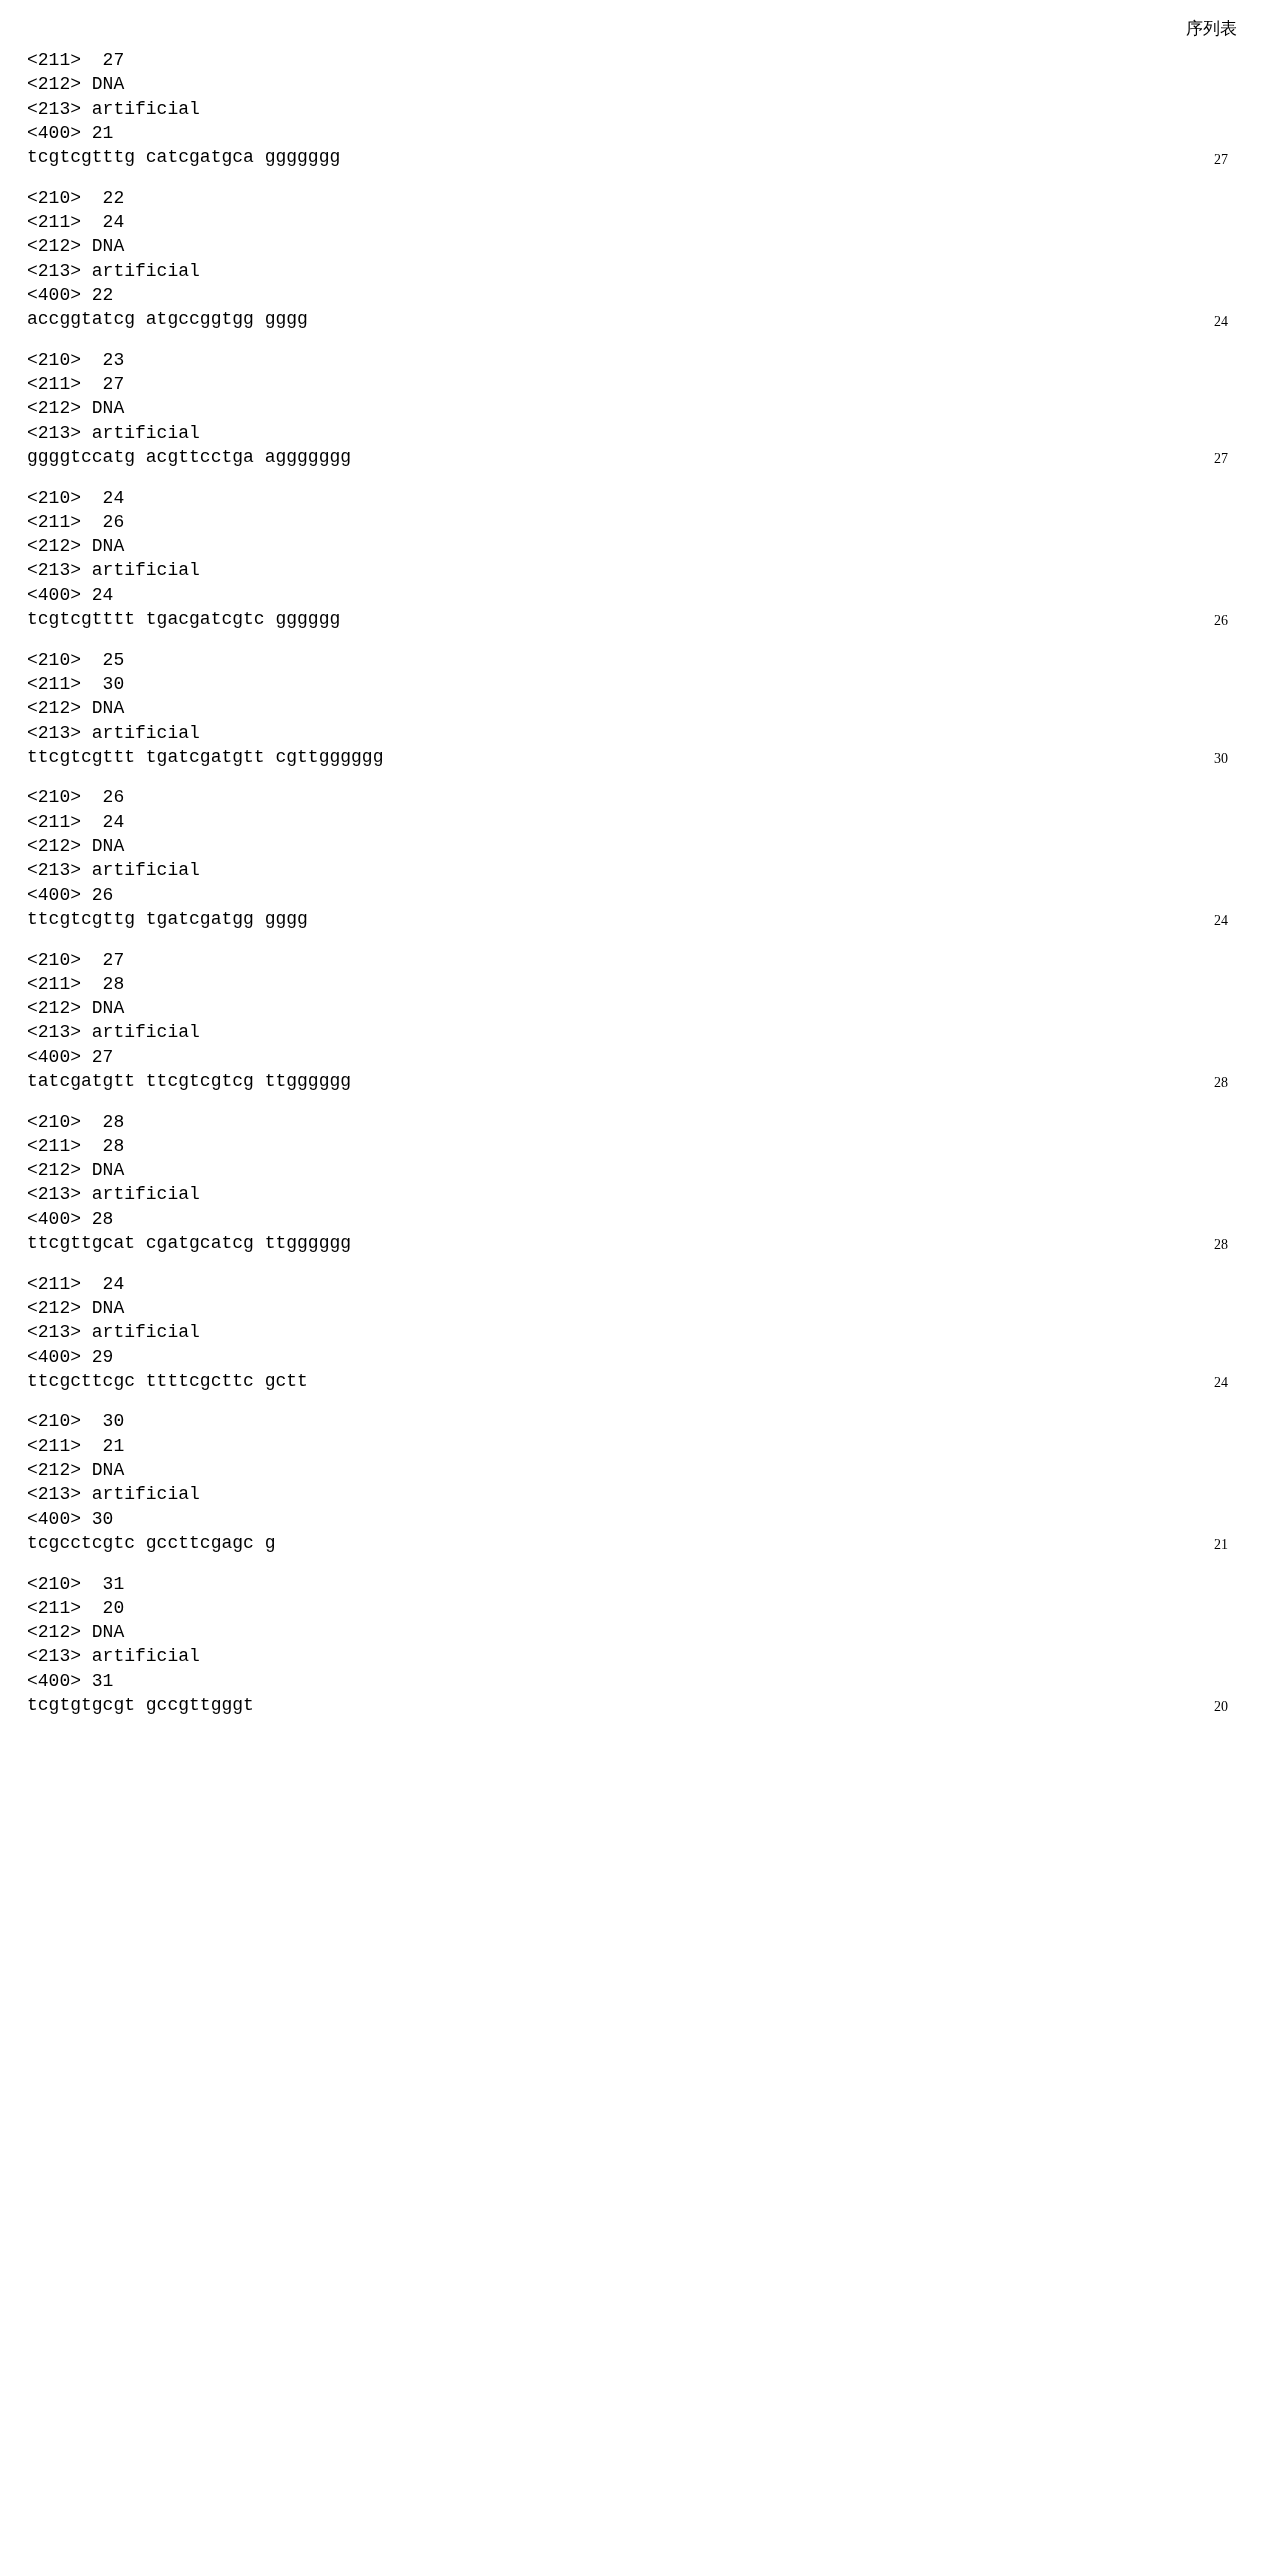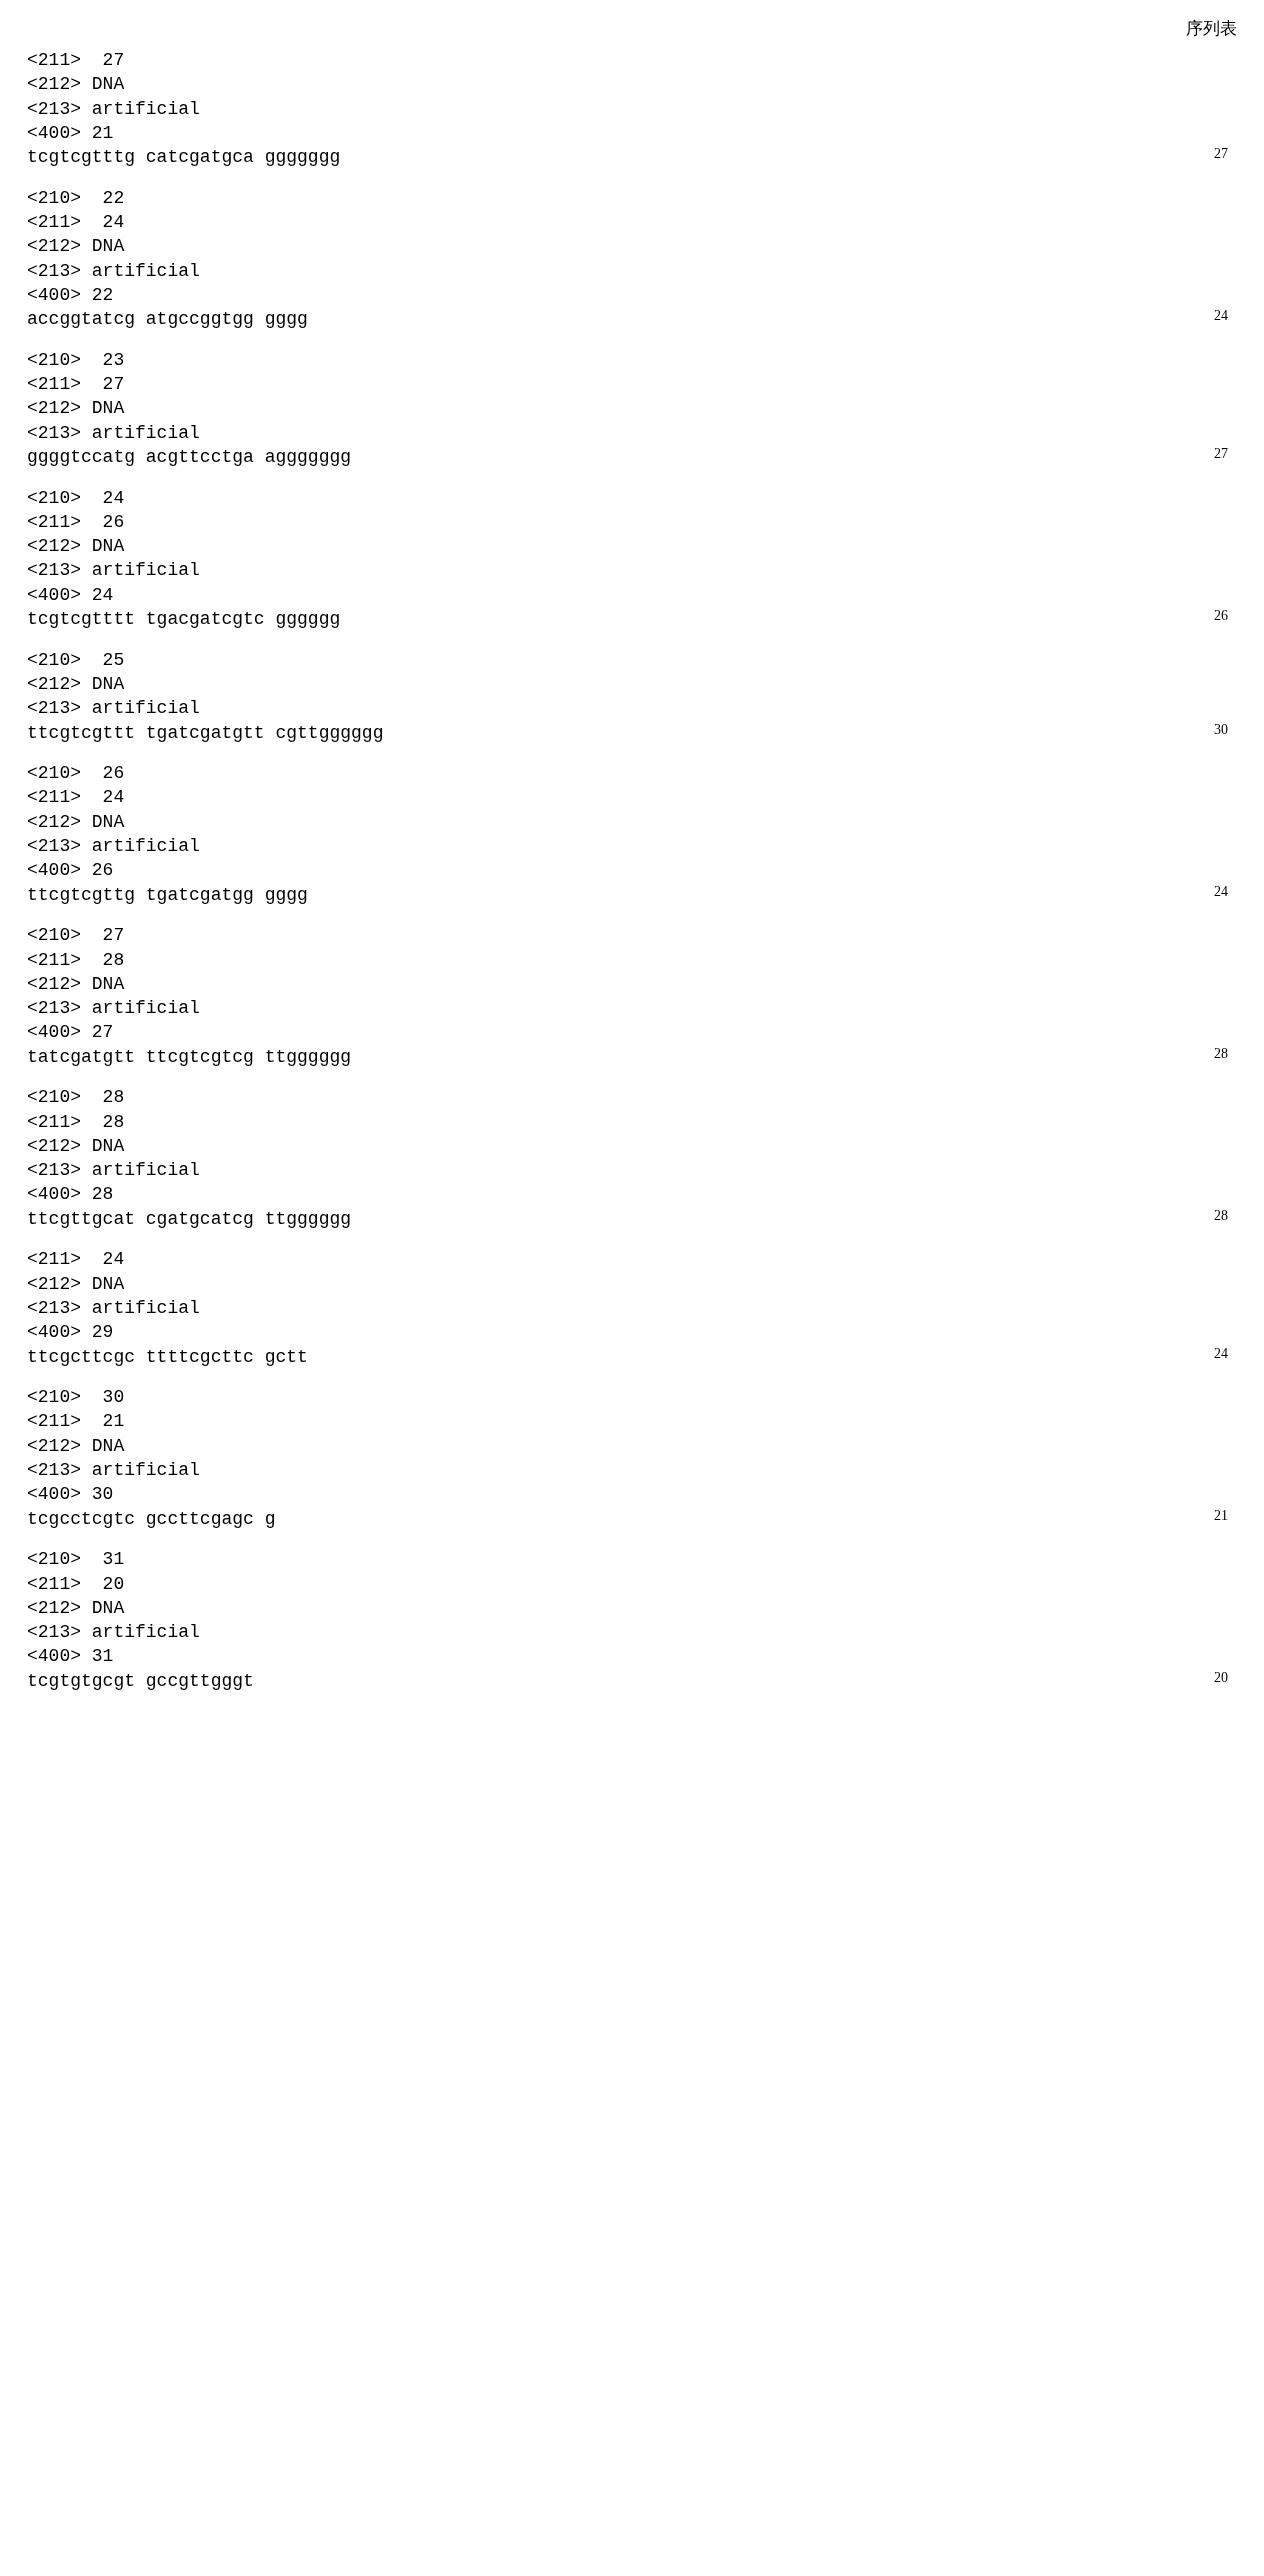--- a/index.html
+++ b/index.html
@@ -19,20 +19,21 @@
   }
   .block {
     margin-bottom: 16.3px;
   }
   .line {
     white-space: pre;
   }
   .seq-row {
     display: flex;
     justify-content: space-between;
+    align-items: flex-end;
   }
   .seq-text {
     white-space: pre;
   }
   .seq-len {
     font-family: serif;
     font-size: 14px;
     padding-right: 9px;
   }
 </style>
@@ -79,20 +80,21 @@
       <div class="line">&lt;212&gt; DNA</div>
       <div class="line">&lt;213&gt; artificial</div>
       <div class="line">&lt;400&gt; 24</div>
       <div class="seq-row">
         <div class="seq-text">tcgtcgtttt tgacgatcgtc gggggg</div>
         <div class="seq-len">26</div>
       </div>
     </div>
     <div class="block">
       <div class="line">&lt;210&gt;  25</div>
+      <div class="line">&lt;211&gt;  30</div>
       <div class="line">&lt;212&gt; DNA</div>
       <div class="line">&lt;213&gt; artificial</div>
       <div class="seq-row">
         <div class="seq-text">ttcgtcgttt tgatcgatgtt cgttgggggg</div>
         <div class="seq-len">30</div>
       </div>
     </div>
     <div class="block">
       <div class="line">&lt;210&gt;  26</div>
       <div class="line">&lt;211&gt;  24</div>

